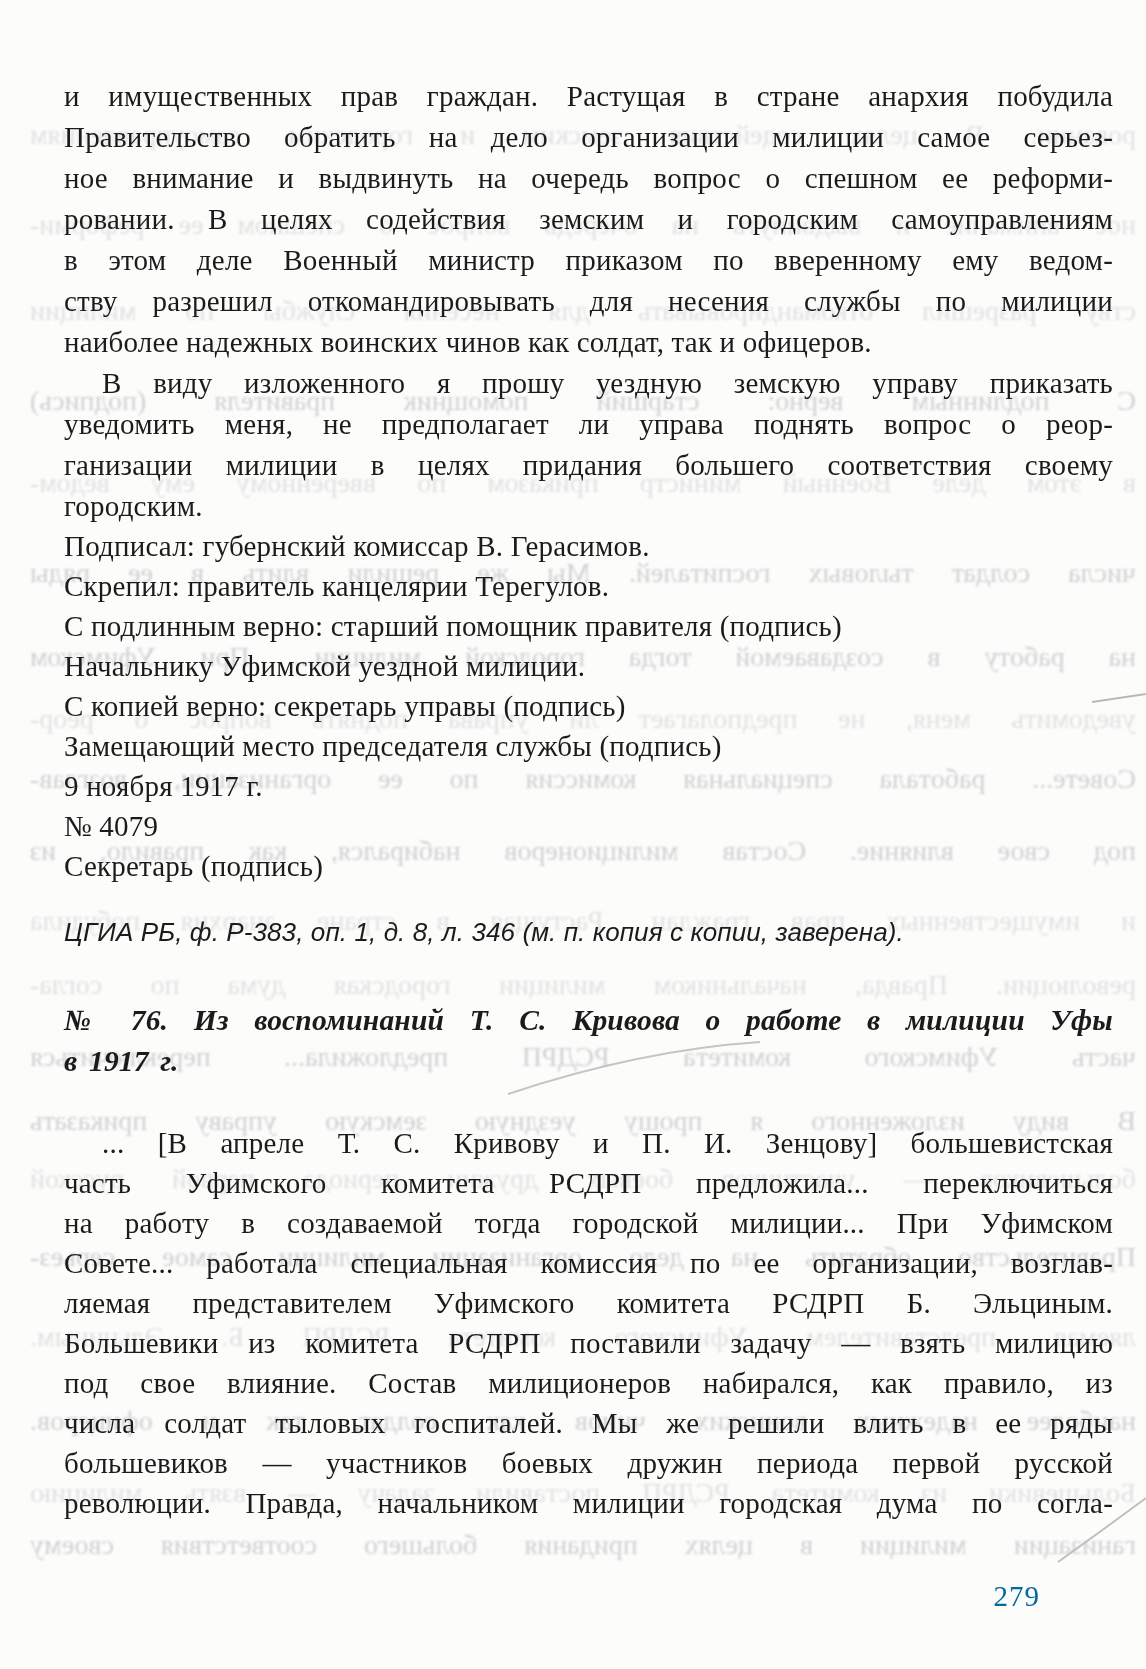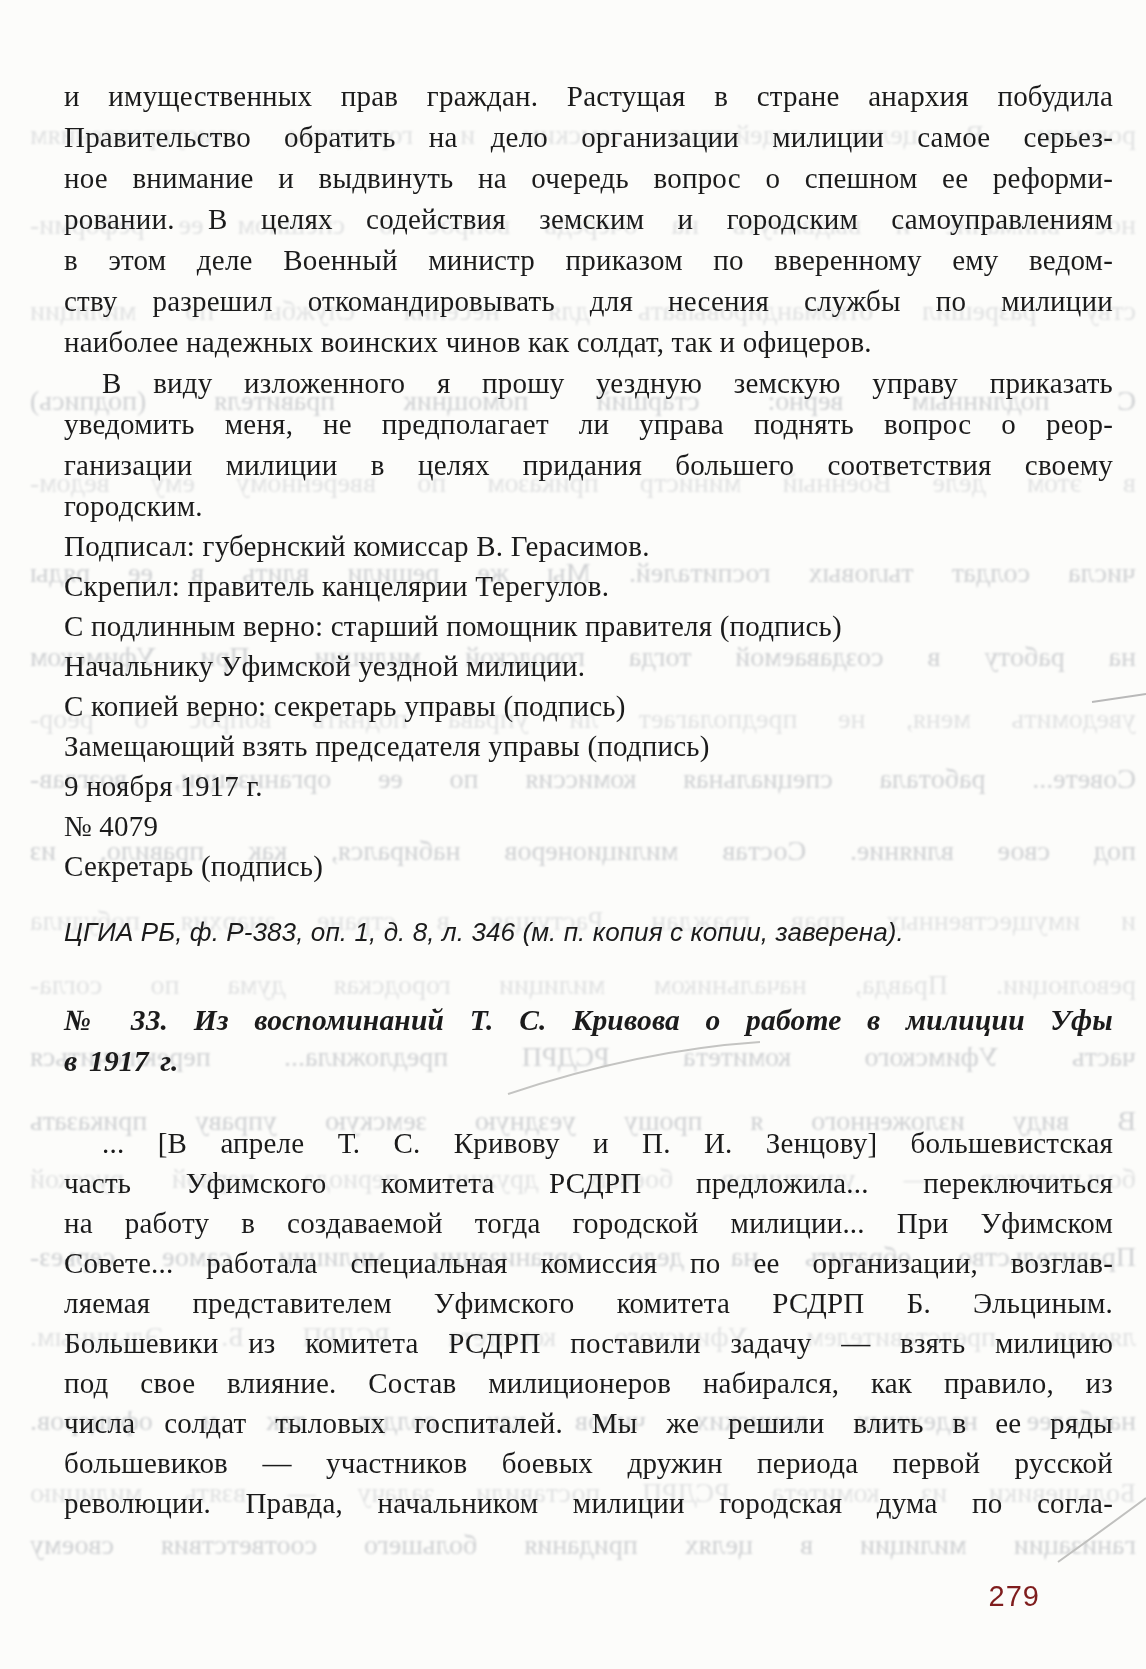--- a/index.html
+++ b/index.html
@@ -37,22 +37,22 @@
   }
   #heading{top:1000px;}
   #heading .ln{
     font-weight:bold;font-style:italic;font-size:29.5px;line-height:41px;
     word-spacing:4px;
   }
   #memoir{top:1123px;}
   #memoir .ln{line-height:40px;}
   #pagenum{
     position:absolute;top:1580px;right:106px;
-    font-family:Liberation Sans, sans-serif;
-    font-size:29px;color:#7f1d1d;letter-spacing:1px;
+    font-family:Liberation Serif, serif;
+    font-size:29px;color:#0369a1;letter-spacing:1px;
   }
   
   .bleed{position:absolute;left:30px;right:10px;pointer-events:none;}
   .bleed-ln{
     position:absolute;left:0;right:0;
     transform:scaleX(-1);
     filter:blur(0.8px);
     color:#989ca3;opacity:.45;
     font-size:28px;line-height:34px;
     text-align:justify;text-align-last:justify;
@@ -106,30 +106,30 @@
     <div class="ln">ганизации милиции в целях придания большего соответствия своему</div>
     <div class="ln last">городским.</div>
   </div>
 
   <div class="block" id="sig">
     <div class="sig-ln">Подписал: губернский комиссар В. Герасимов.</div>
     <div class="sig-ln">Скрепил: правитель канцелярии Терегулов.</div>
     <div class="sig-ln">С подлинным верно: старший помощник правителя (подпись)</div>
     <div class="sig-ln">Начальнику Уфимской уездной милиции.</div>
     <div class="sig-ln">С копией верно: секретарь управы (подпись)</div>
-    <div class="sig-ln">Замещающий взять председателя управы (подпись)</div>
+    <div class="sig-ln">Замещающий место председателя службы (подпись)</div>
     <div class="sig-ln">9 ноября 1917 г.</div>
     <div class="sig-ln">№ 4079</div>
     <div class="sig-ln">Секретарь (подпись)</div>
   </div>
 
   <div class="block" id="archival">ЦГИА РБ, ф. Р-383, оп. 1, д. 8, л. 346 (м. п. копия с копии, заверена).</div>
 
   <div class="block" id="heading">
-    <div class="ln">№ 33. Из воспоминаний Т. С. Кривова о работе в милиции Уфы</div>
+    <div class="ln">№ 76. Из воспоминаний Т. С. Кривова о работе в милиции Уфы</div>
     <div class="ln last">в 1917 г.</div>
   </div>
 
   <div class="block" id="memoir">
     <div class="ln indent">... [В апреле Т. С. Кривову и П. И. Зенцову] большевистская</div>
     <div class="ln">часть Уфимского комитета РСДРП предложила... переключиться</div>
     <div class="ln">на работу в создаваемой тогда городской милиции... При Уфимском</div>
     <div class="ln">Совете... работала специальная комиссия по ее организации, возглав-</div>
     <div class="ln">ляемая представителем Уфимского комитета РСДРП Б. Эльциным.</div>
     <div class="ln">Большевики из комитета РСДРП поставили задачу — взять милицию</div>

